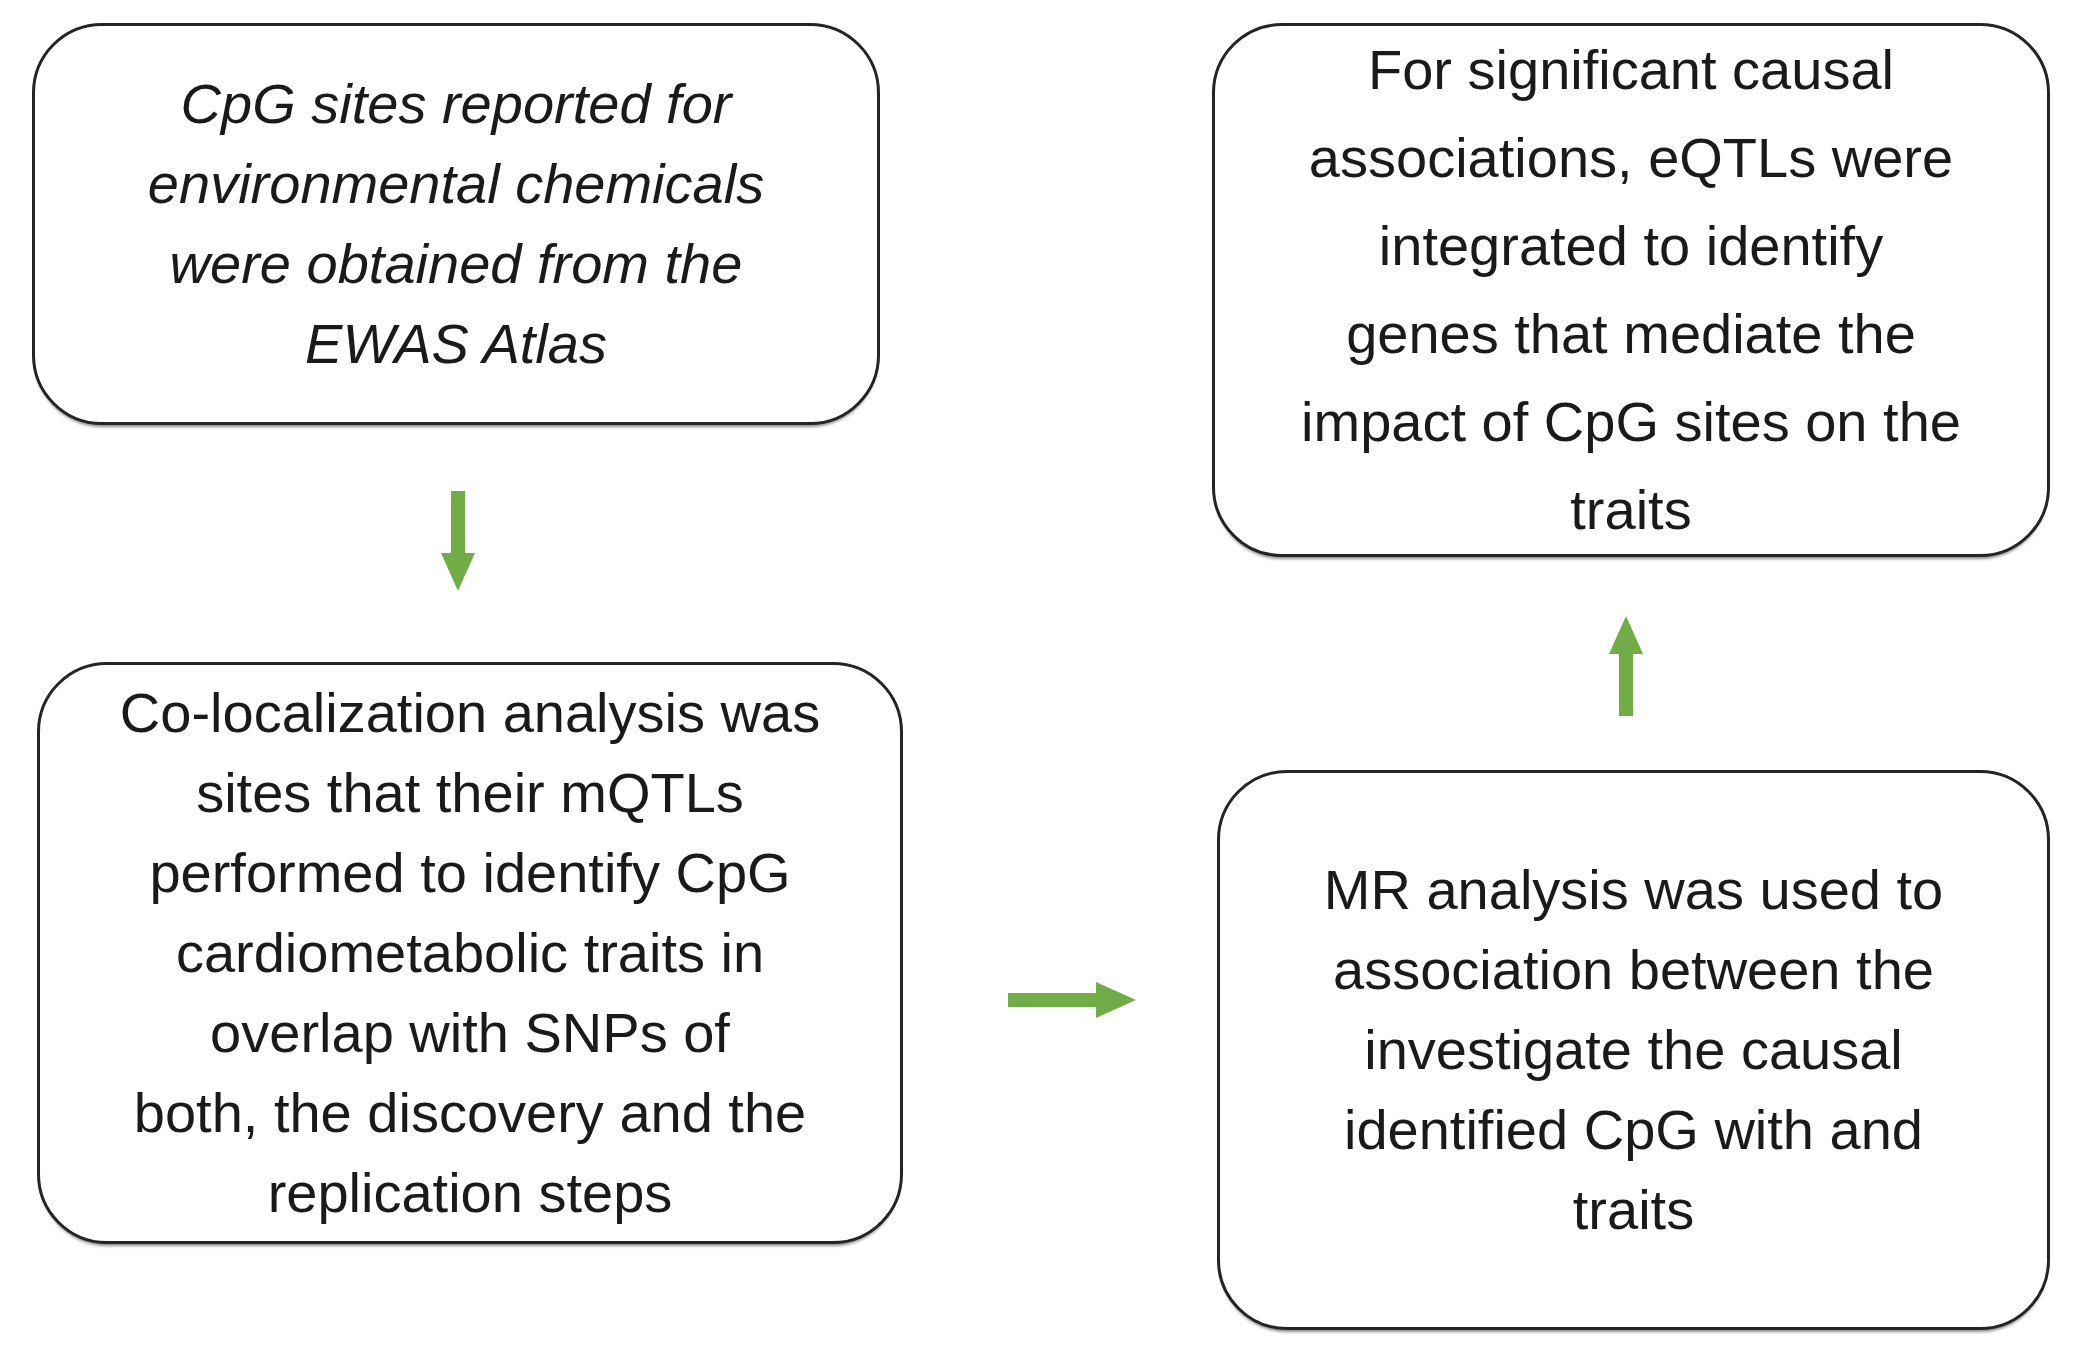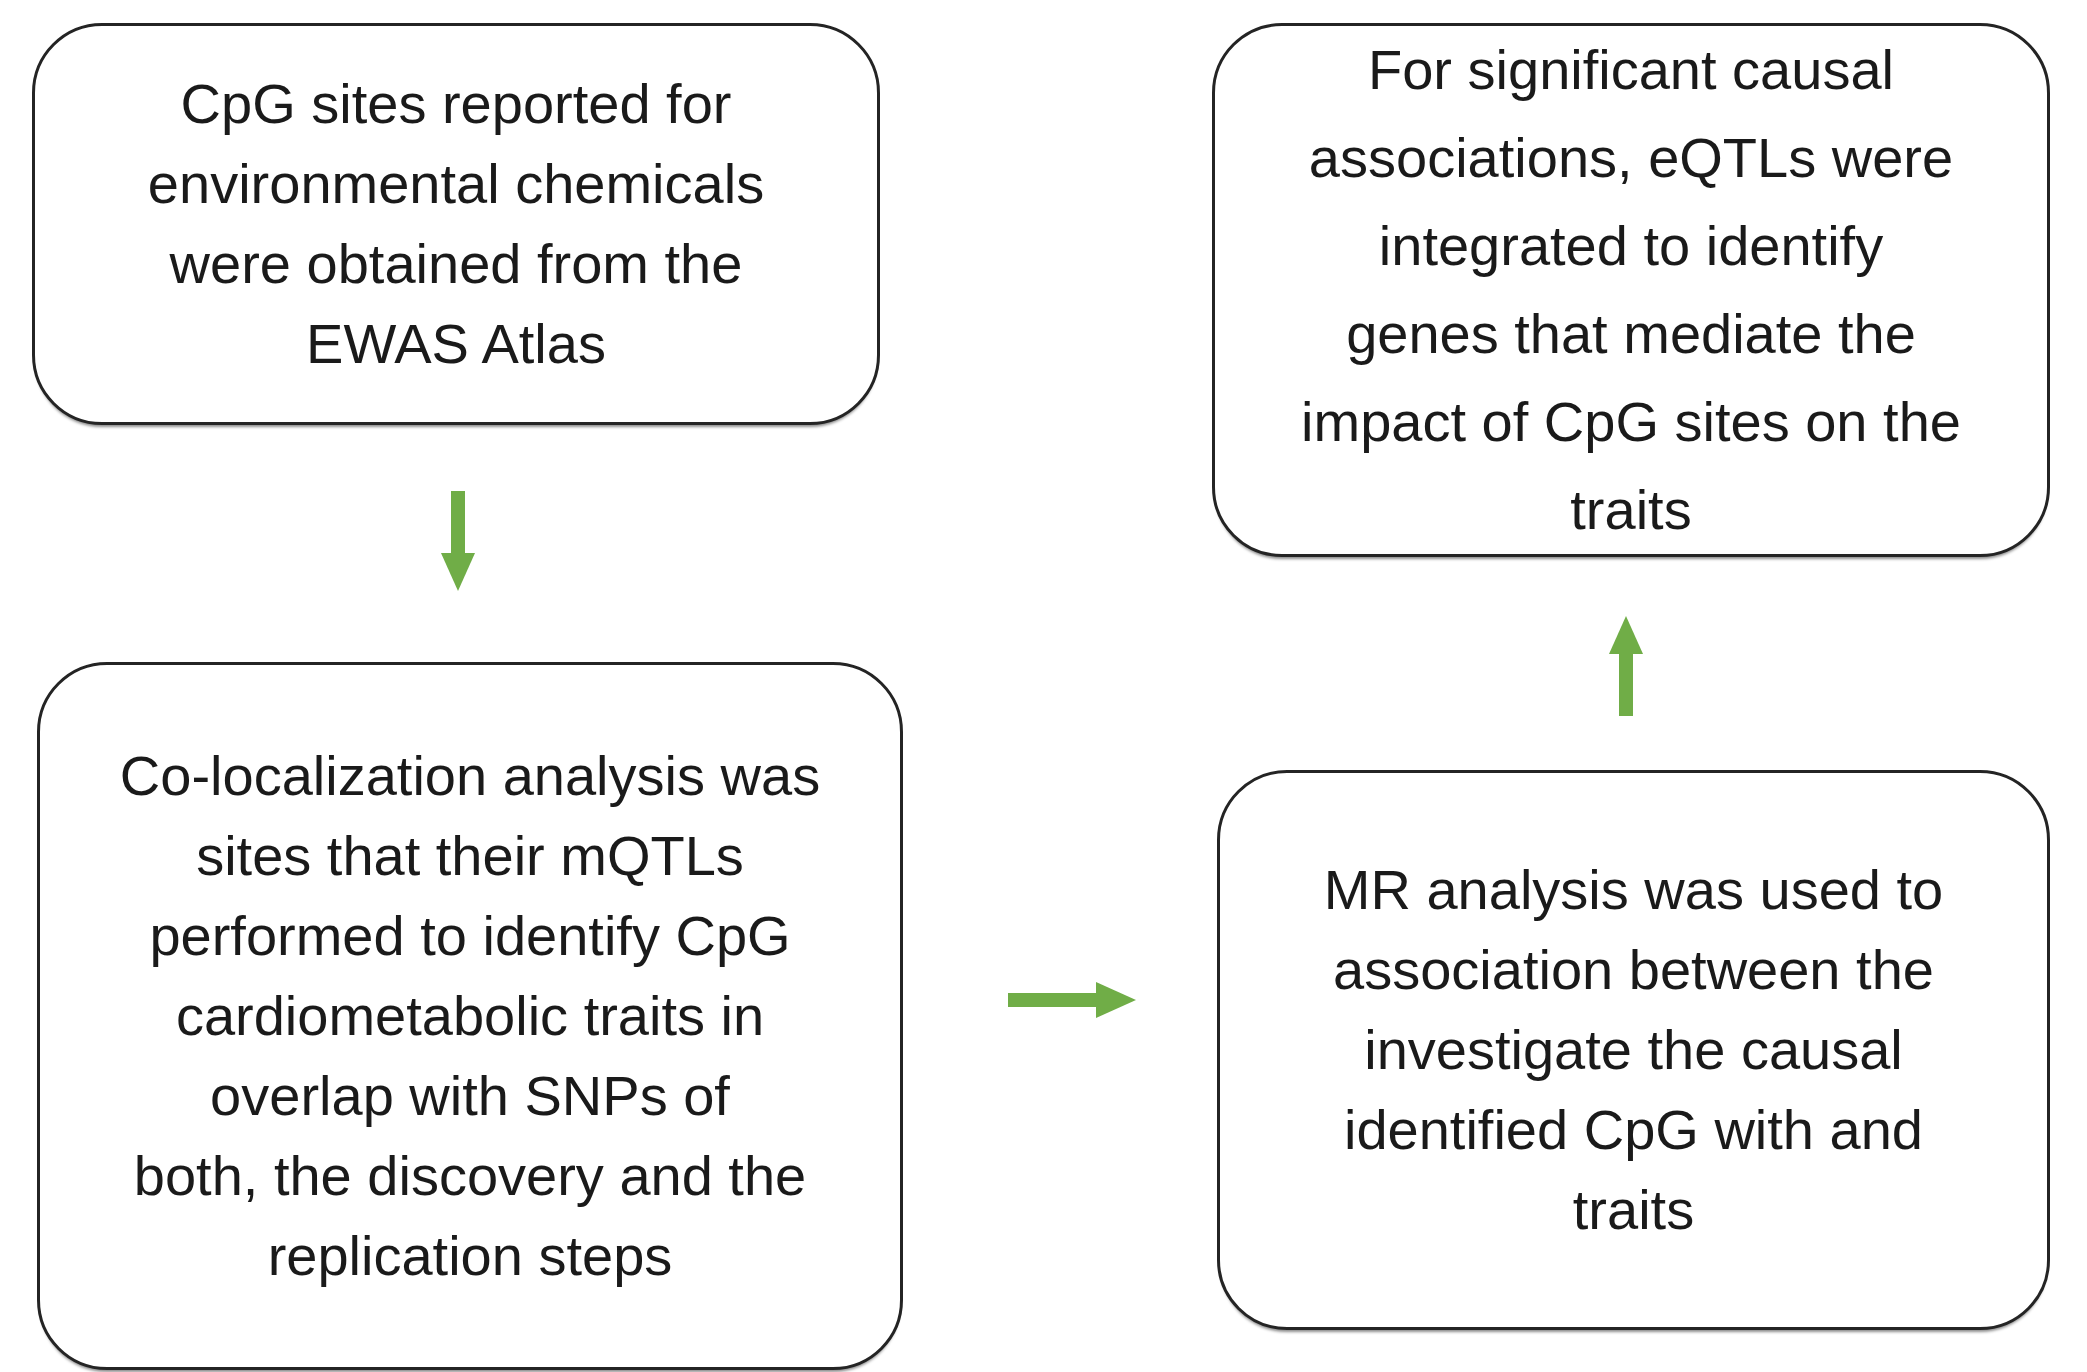--- a/index.html
+++ b/index.html
@@ -28,22 +28,22 @@
     align-items: center;
     text-align: center;
     font-size: 56px;
     line-height: 80px;
     box-shadow: 0 5px 3px -3px rgba(0,0,0,0.45);
   }
   .box p {
     margin: 0;
     white-space: nowrap;
   }
-  .box-ewas          { left: 32px;   top: 23px;  width: 848px; height: 402px; }
-  .box-colocalization{ left: 37px;   top: 662px; width: 866px; height: 708px; }
+  .box-ewas          { left: 32px;   top: 23px;  width: 848px; height: 402px; font-style: italic; }
+  .box-colocalization{ left: 37px;   top: 662px; width: 866px; height: 582px; }
   .box-mr            { left: 1217px; top: 770px; width: 833px; height: 560px; }
   .box-eqtl          { left: 1212px; top: 23px;  width: 838px; height: 534px; gap: 8px; }
   .arrow {
     position: absolute;
     display: block;
   }
   .arrow-down  { left: 440px;  top: 491px; width: 36px;  height: 100px; }
   .arrow-right { left: 1008px; top: 981px; width: 128px; height: 38px;  }
   .arrow-up    { left: 1608px; top: 616px; width: 36px;  height: 100px; }
 </style>

